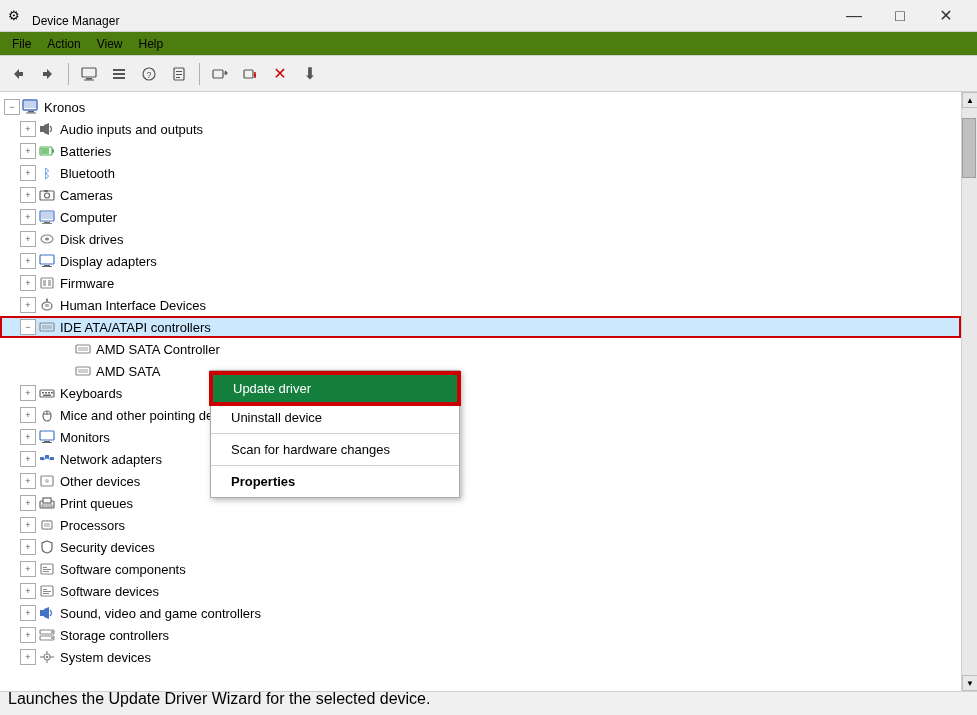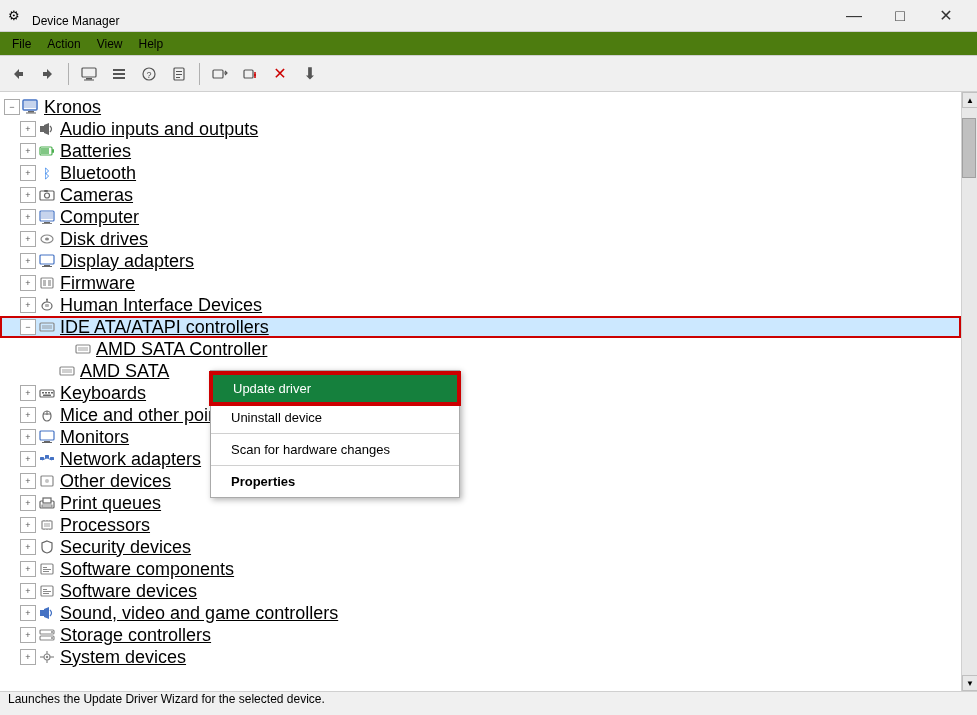--- a/index.html
+++ b/index.html
@@ -181,23 +181,22 @@
     .tree-icon {
       width: 18px;
       height: 16px;
       margin-right: 4px;
       flex-shrink: 0;
       display: inline-flex;
       align-items: center;
       justify-content: center;
     }
     .tree-label {
-      font-size: 18px;
+      font-size: 13px;
       color: #000;
-      text-decoration: underline;
     }
 
     
     .context-menu {
       position: absolute;
       left: 210px;
       top: 278px;
       width: 250px;
       background: #fff;
       border: 1px solid #aaa;
@@ -228,35 +227,35 @@
     }
 
     
     .status-bar {
       height: 14px;
       background: #f0f0f0;
       border-top: 1px solid #d0d0d0;
       display: flex;
       align-items: center;
       padding: 0 8px;
-      font-size: 12px;
+      font-size: 16px;
       color: #000;
     }
 
     
     .ide-selected-outline {
       outline: 2px solid #cc0000;
       outline-offset: -2px;
     }
 
     
     .indent-1 { padding-left: 20px; }
 
     .amd-sata-child { padding-left: 56px; }
-    .amd-sata2-child { padding-left: 40px; }
+    .amd-sata2-child { padding-left: 56px; }
   </style>
 </head>
 <body>
 
 <div class="title-bar">
   <span class="title-bar-icon">⚙</span>
   <span class="title-bar-title">Device Manager</span>
   <div class="title-bar-controls">
     <button class="title-btn">—</button>
     <button class="title-btn">□</button>

